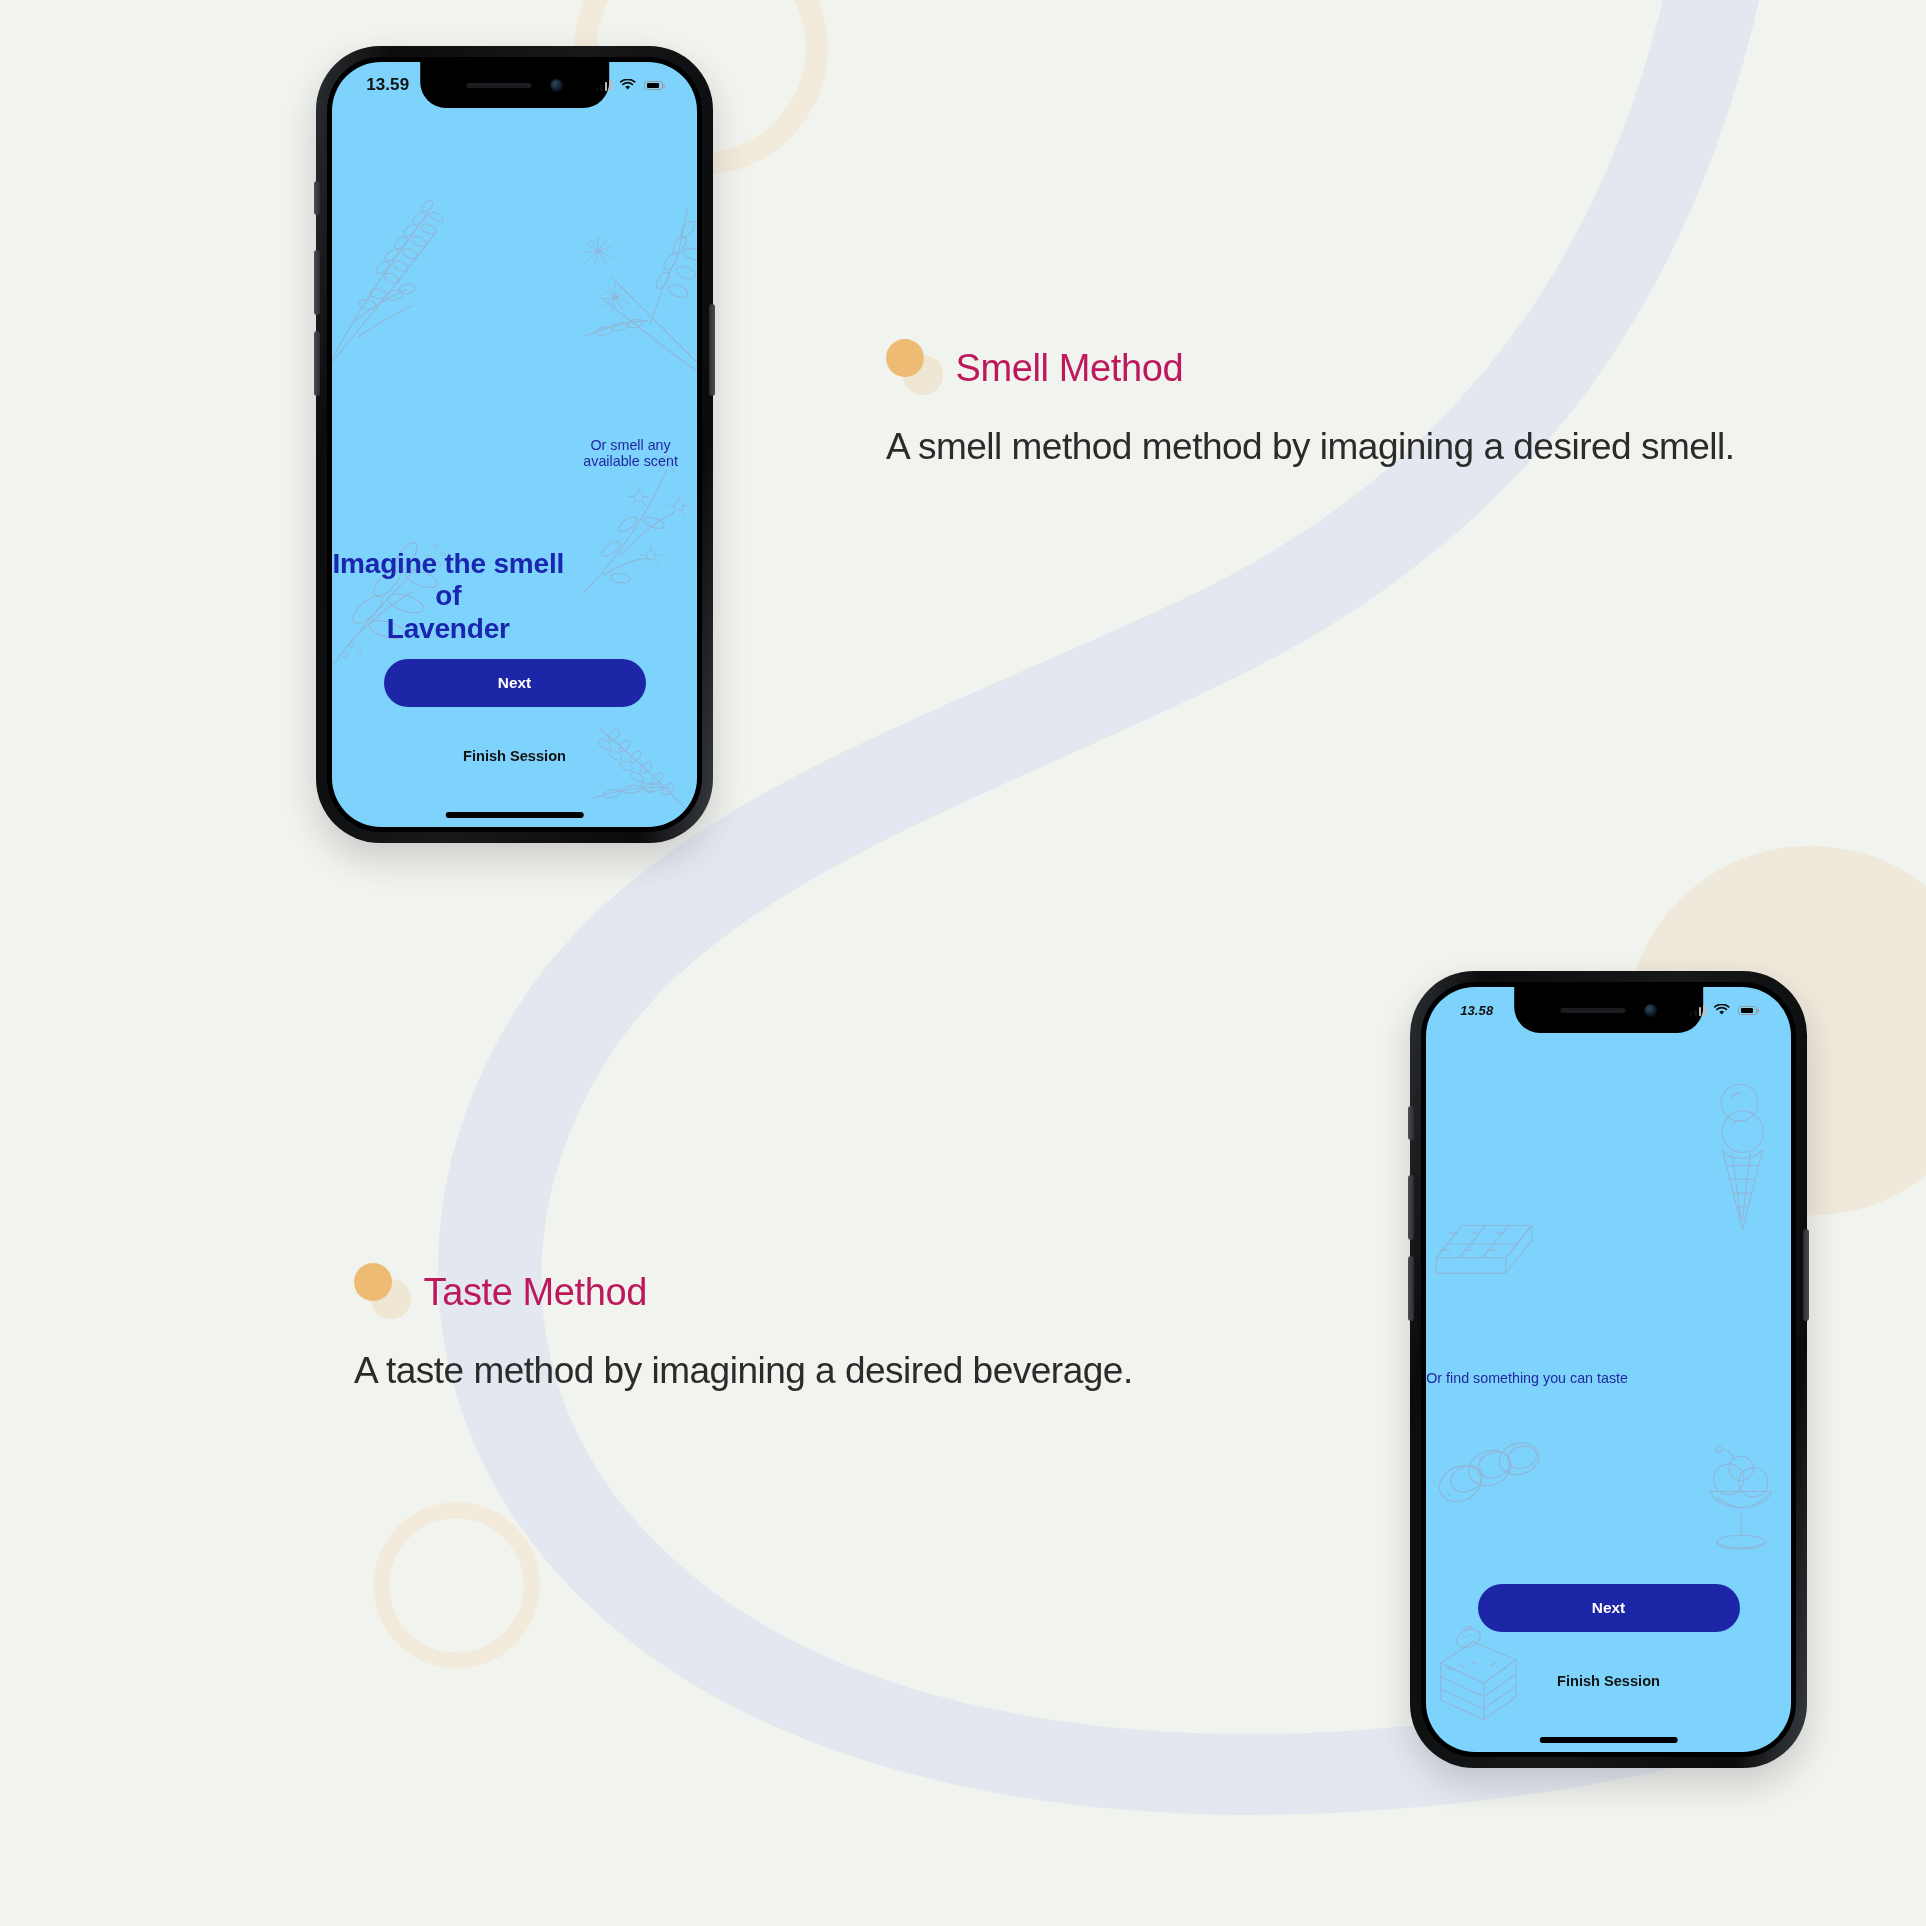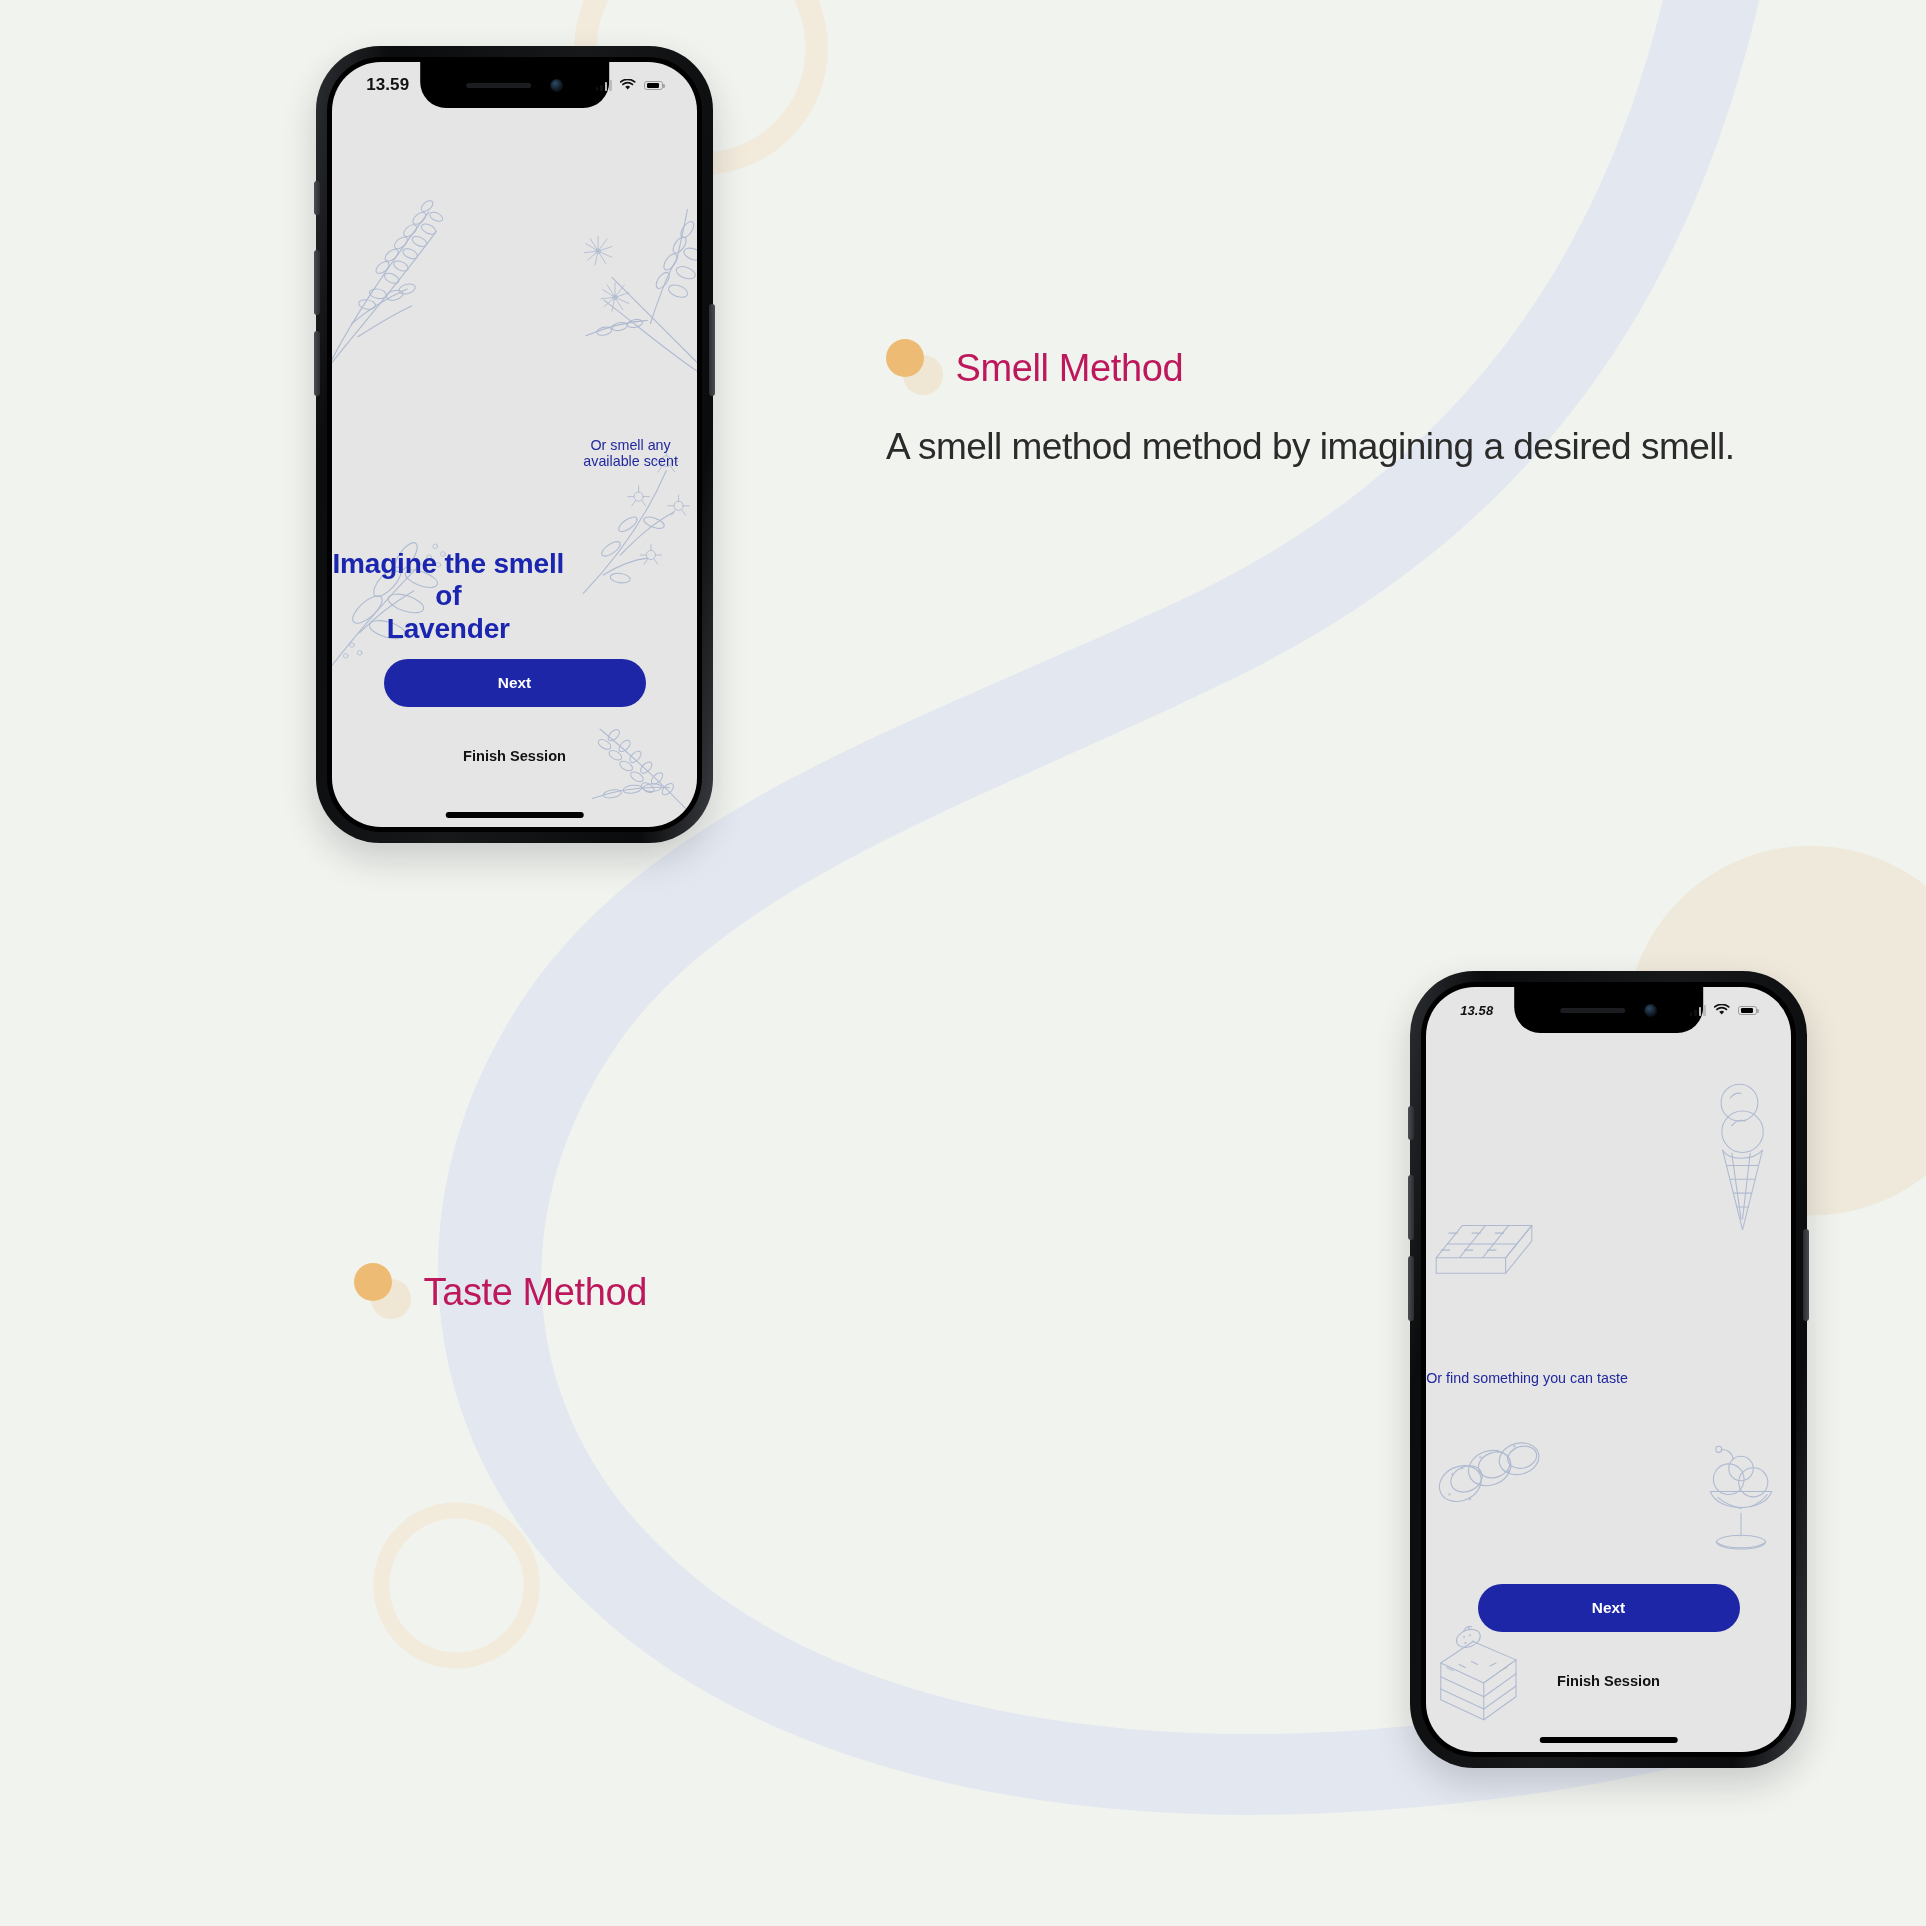--- a/index.html
+++ b/index.html
@@ -26,21 +26,21 @@
   .phone-inner {
     width:100%; height:100%;
     border-radius:54px;
     background:#000;
     padding:5.4px;
     position:relative;
   }
   .screen {
     width:100%; height:100%;
     border-radius:49px;
-    background:#e5e5e5;
+    background:#7dd3fc;
     position:relative;
     overflow:hidden;
   }
   .notch {
     position:absolute;
     top:0; left:50%; transform:translateX(-50%);
     width:52%; height:46px;
     background:#000;
     border-radius:0 0 26px 26px;
     z-index:6;
@@ -348,20 +348,21 @@
 </div>
 
 <div class="copy" style="left:354px; top:1237px;margin-top:26px;">
   <div class="copy-head">
     <span class="dot-wrap">
       <span class="dot-back"></span>
       <span class="dot-front"></span>
     </span>
     <span class="copy-title">Taste Method</span>
   </div>
+  <div class="copy-body">A taste method by imagining a desired beverage.</div>
 </div>
 
 <div class="phone" style="left:1410px; top:971px; width:397px; height:797px;">
   <div class="phone-inner">
 
     <div style="position:absolute;left:-13px;top:124px;width:6.2px;height:34px;border-radius:3.1px;
                 background:linear-gradient(90deg,#4a4d52,#2a2c30);"></div>
     <div style="position:absolute;left:-13px;top:193px;width:6.2px;height:65px;border-radius:3.1px;
                 background:linear-gradient(90deg,#4a4d52,#2a2c30);"></div>
     <div style="position:absolute;left:-13px;top:274px;width:6.2px;height:65px;border-radius:3.1px;

